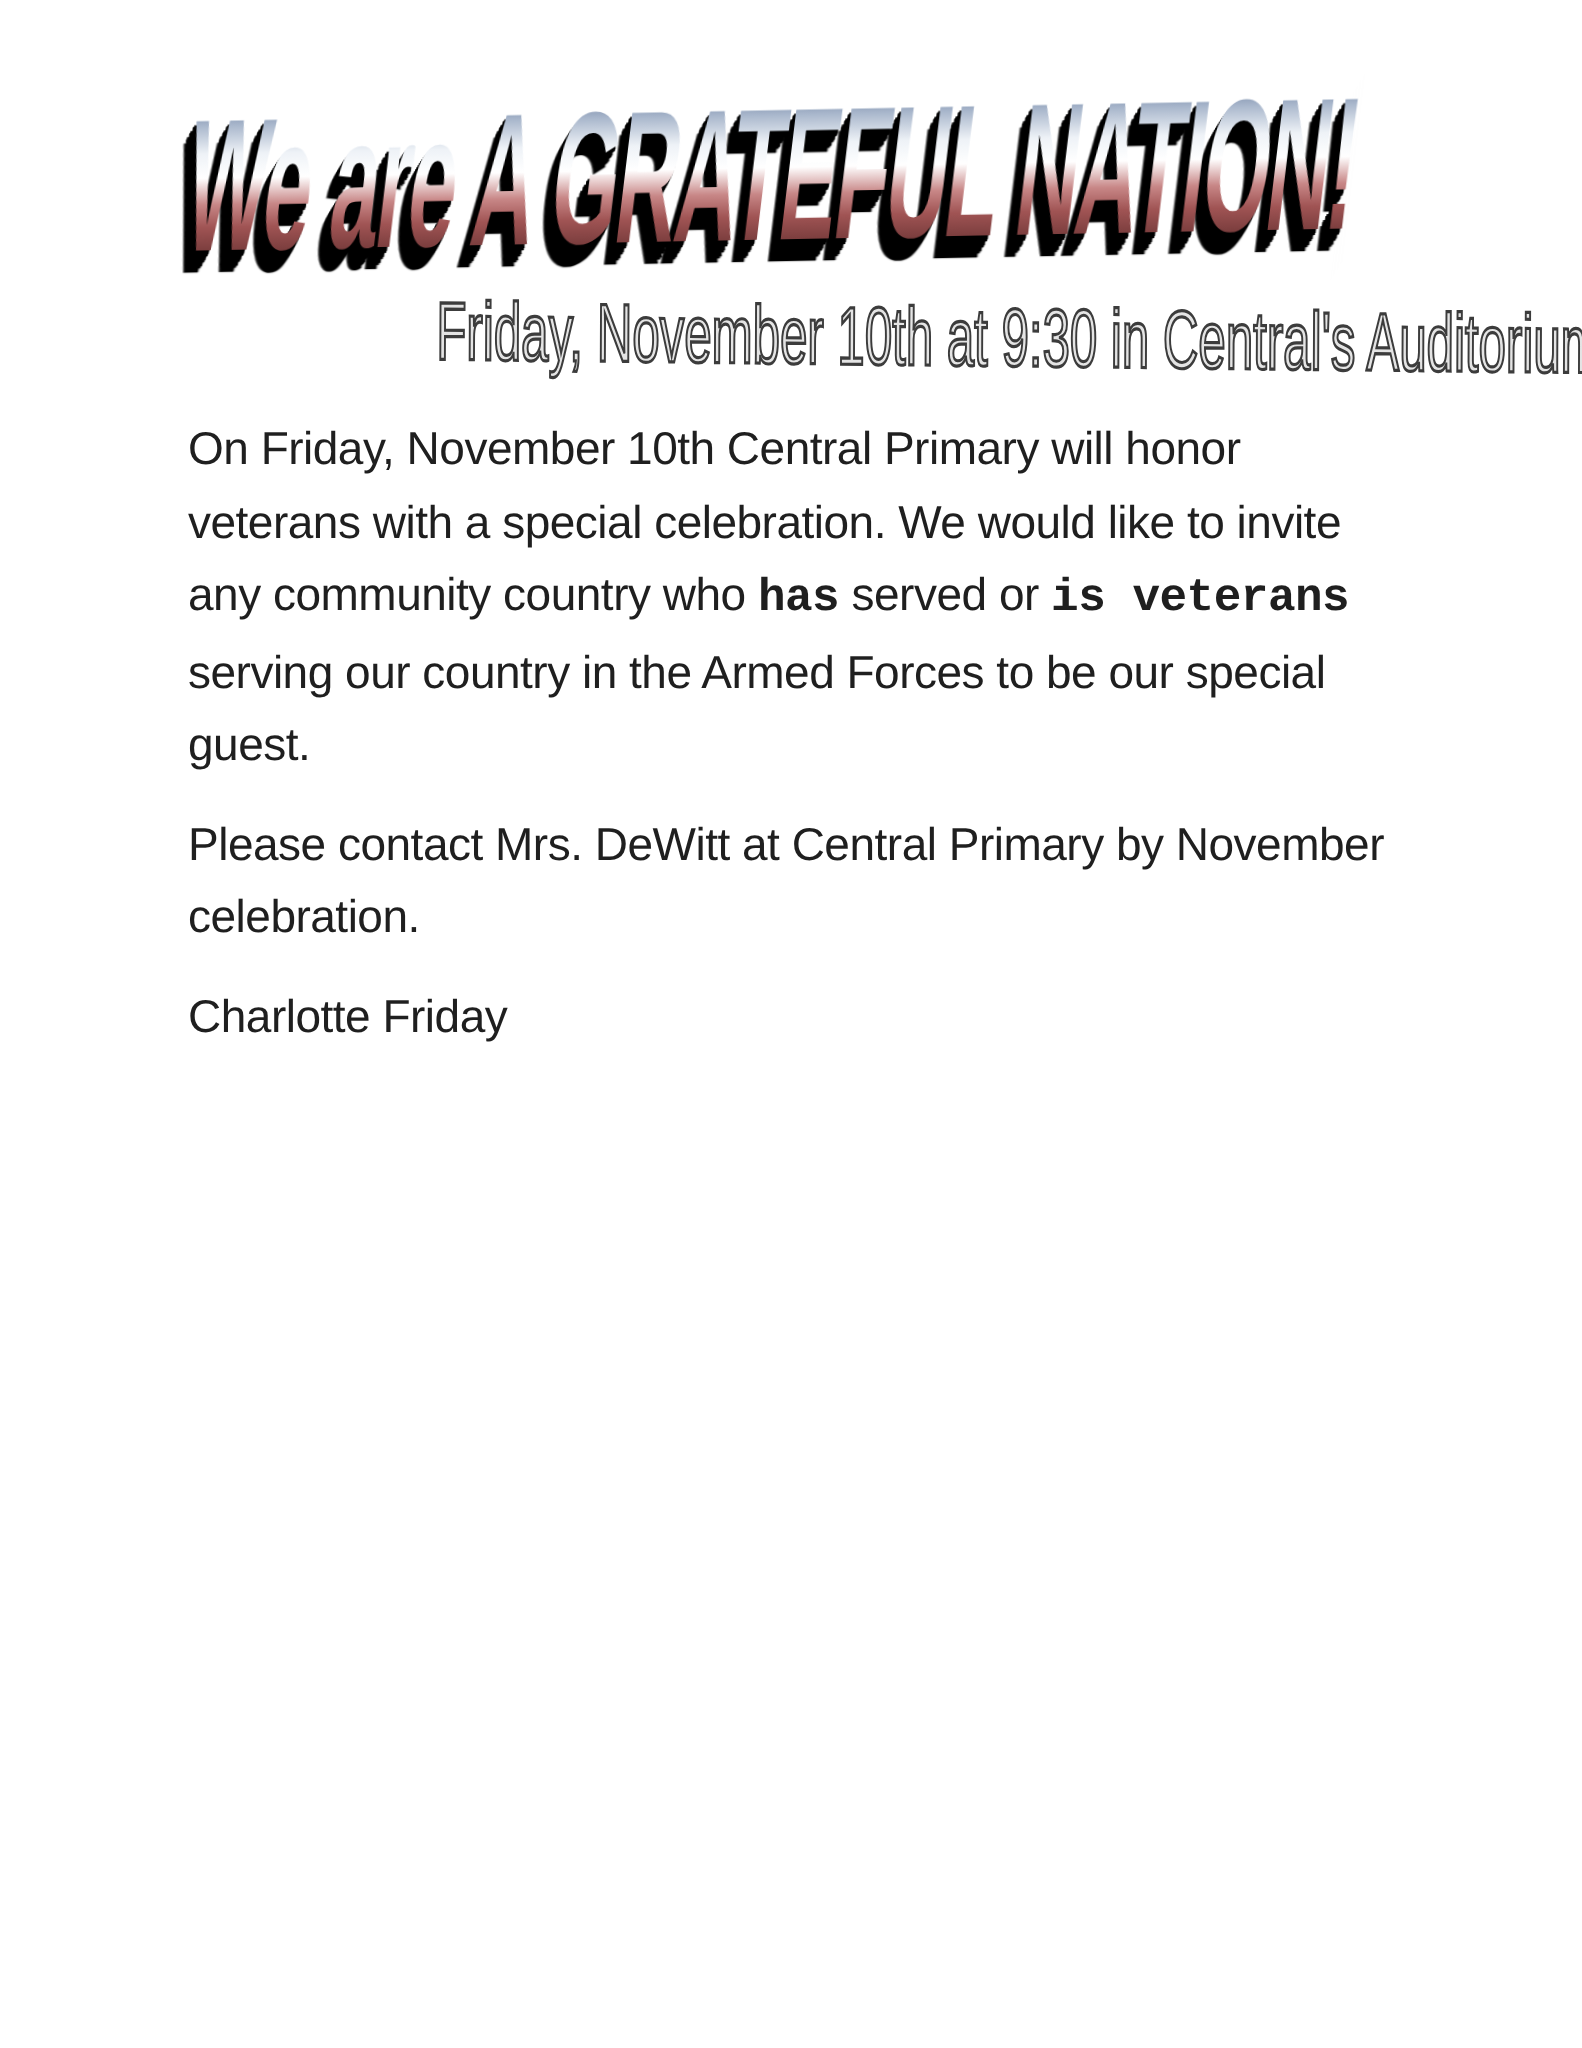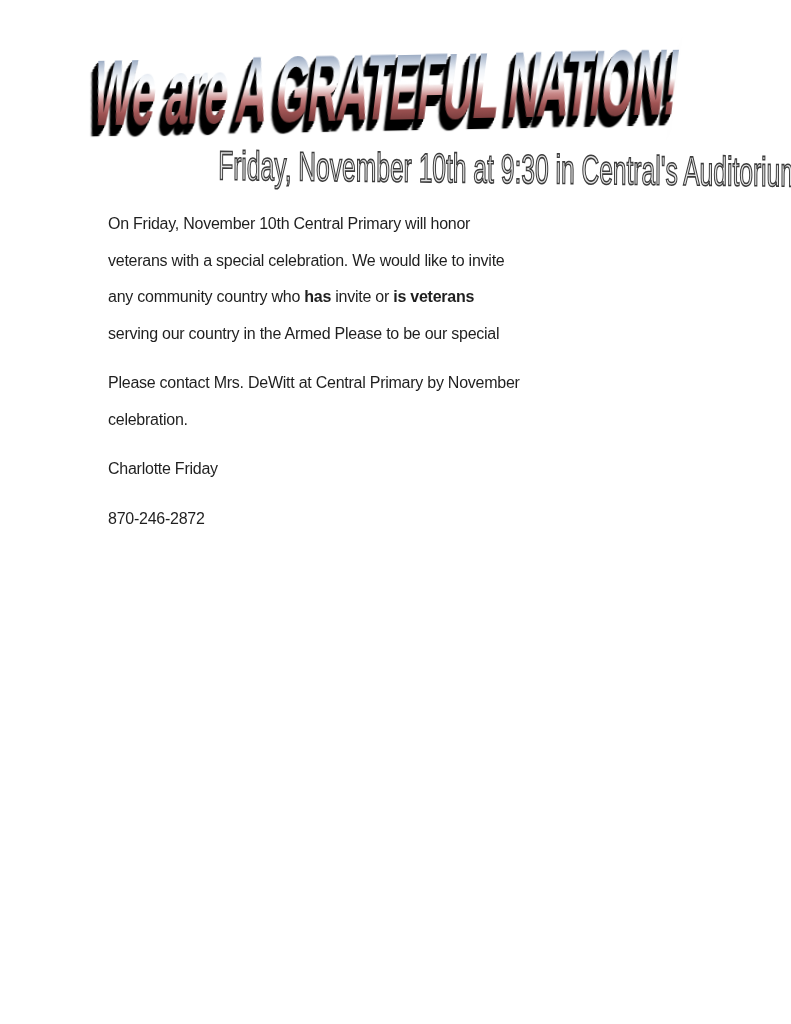--- a/index.html
+++ b/index.html
@@ -66,29 +66,29 @@
   }
   @supports ((-webkit-text-stroke:1px black)) {
     .subtitle {
       color:var(--subtitle-fill,#e4e4e4);
       -webkit-text-stroke:1.6px var(--subtitle-outline,#3c3c3c);
     }
   }
 
   
   .content {
-    position:absolute; top:206px; left:108px; width:660px;
+    position:absolute; top:206px; left:94px; width:660px;
     color:var(--body-text,#1f1f1f);
-    font-size:16px;
+    font-size:23px;
     line-height:36.5px;
     letter-spacing:-0.25px;
   }
   .para { margin:0 0 13px 0; }
   .line { display:block; }
-  b { font-weight:bold; }
+  b { font-weight:bold;font-family:Liberation Mono, monospace; }
   .email-link {
     color:var(--link,#2222c8);
     text-decoration:underline;
     text-underline-offset:3px;
     cursor:pointer;
   }
 </style>
 </head>
 <body>
 
@@ -100,32 +100,30 @@
 
   <div class="subtitle-wrap">
     <span class="subtitle">Friday, November 10th at 9:30 in Central's Auditorium</span>
   </div>
 
   <div class="content">
 
     <p class="para">
       <span class="line">On Friday, November 10th Central Primary will honor</span>
       <span class="line">veterans with a special celebration. We would like to invite</span>
-      <span class="line"><span>any community country who </span><b>has</b><span> invite or </span><b>is veterans</b></span>
-      <span class="line">serving our country in the Armed Please to be our special</span>
+      <span class="line"><span>any community country who </span><b>has</b><span> served or </span><b>is veterans</b></span>
+      <span class="line">serving our country in the Armed Forces to be our special</span>
+      <span class="line">guest.</span>
     </p>
 
     <p class="para">
       <span class="line">Please contact Mrs. DeWitt at Central Primary by November</span>
       <span class="line">celebration.</span>
     </p>
 
     <p class="para">
       <span class="line">Charlotte Friday</span>
     </p>
 
 
-    <p class="para">
-      <span class="line">870-246-2872</span>
-    </p>
 
   </div>
 </div>
 
 </body></html>

